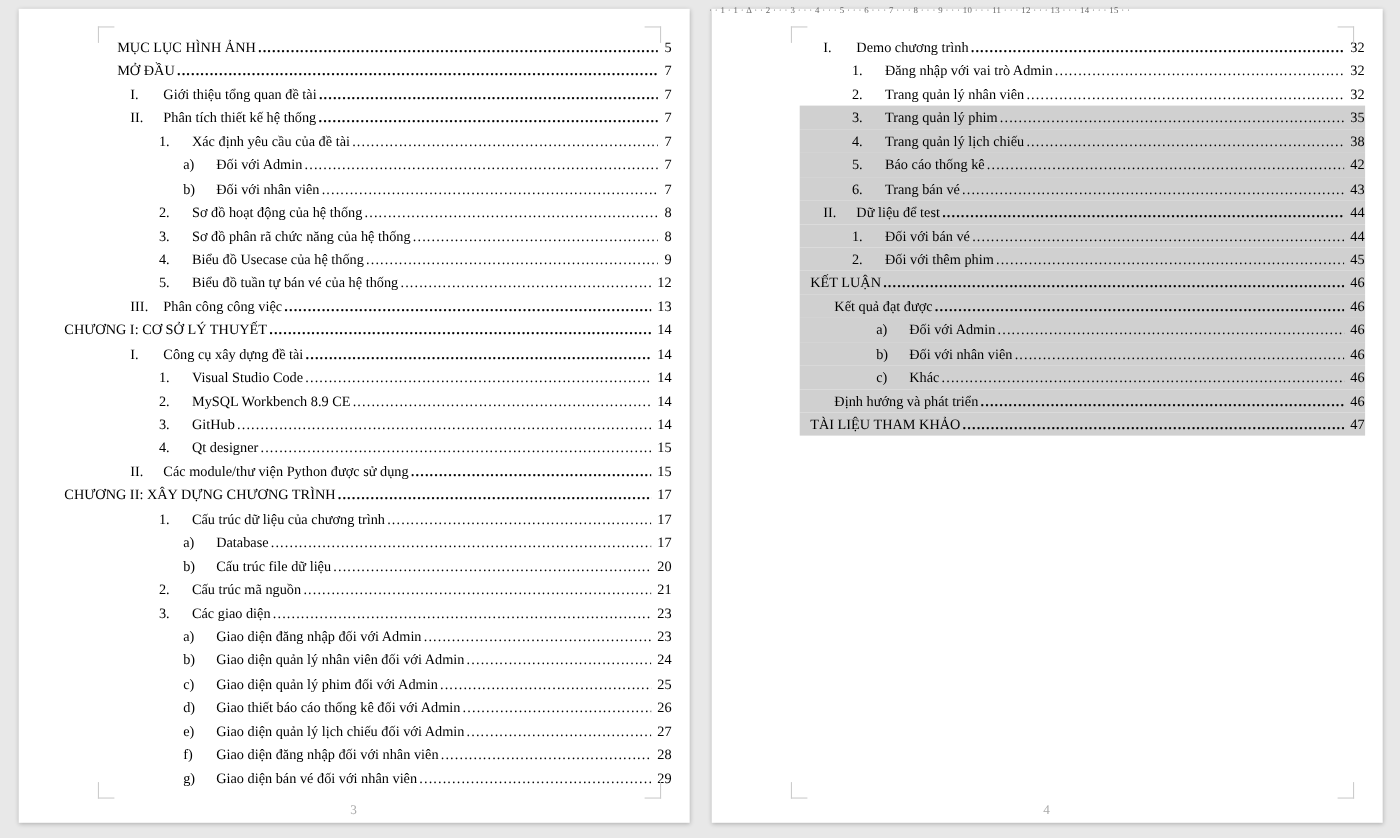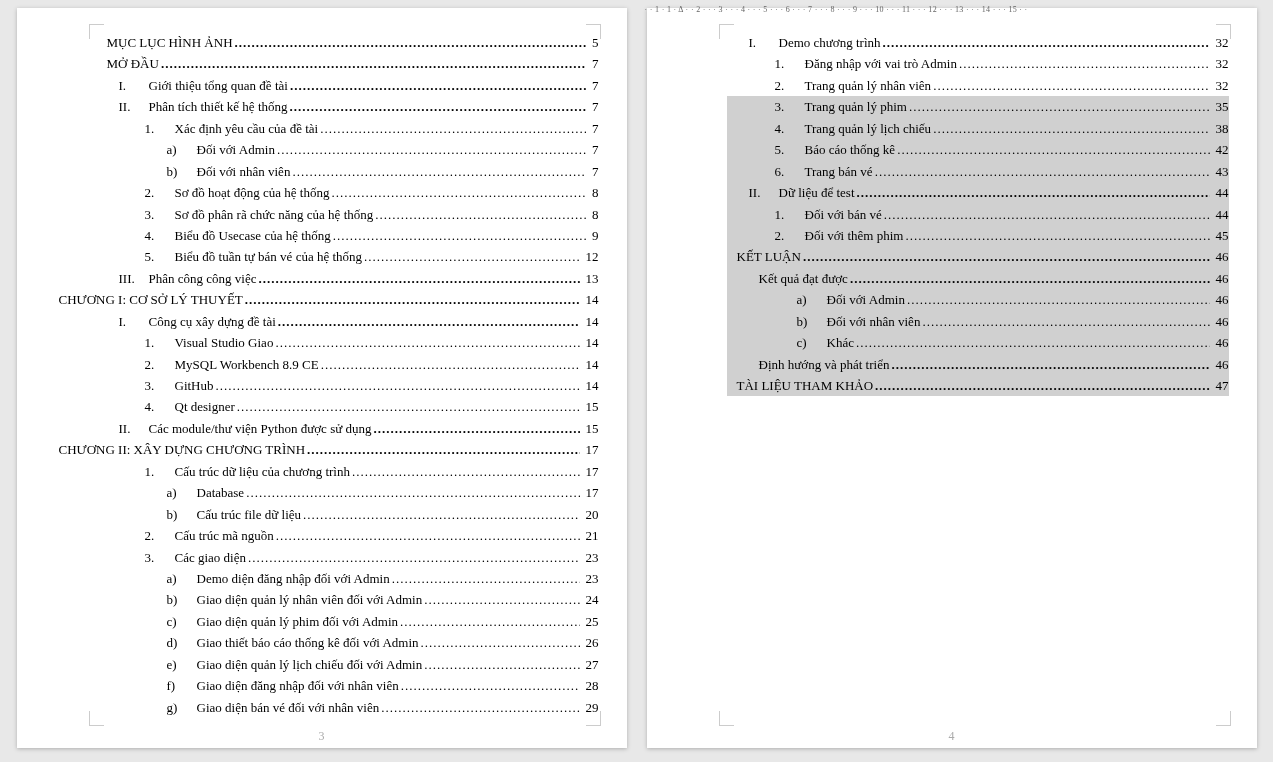--- a/index.html
+++ b/index.html
@@ -15,21 +15,21 @@
     gap: 20px;
     padding: 8px;
     justify-content: center;
   }
   .page {
     background: #fff;
     width: 610px;
     height: 740px;
     box-shadow: 0 1px 4px rgba(0,0,0,0.25);
     position: relative;
-    padding: 24px 28px 0 80px;
+    padding: 24px 16px 0 80px;
     box-sizing: border-box;
   }
   .ruler {
     position: absolute;
     top: -3px;
     left: -2px;
     right: 0;
     height: 16px;
     font-size: 8px;
     color: #666;
@@ -183,21 +183,21 @@
           <span class="toc-page">14</span>
         </div>
         <div class="toc-line indent-1 bold">
           <span class="toc-marker">I.</span>
           <span class="toc-label">Công cụ xây dựng đề tài</span>
           <span class="toc-dots"></span>
           <span class="toc-page">14</span>
         </div>
         <div class="toc-line indent-2">
           <span class="toc-marker">1.</span>
-          <span class="toc-label">Visual Studio Giao</span>
+          <span class="toc-label">Visual Studio Code</span>
           <span class="toc-dots"></span>
           <span class="toc-page">14</span>
         </div>
         <div class="toc-line indent-2">
           <span class="toc-marker">2.</span>
           <span class="toc-label">MySQL Workbench 8.9 CE</span>
           <span class="toc-dots"></span>
           <span class="toc-page">14</span>
         </div>
         <div class="toc-line indent-2">
@@ -249,21 +249,21 @@
           <span class="toc-page">21</span>
         </div>
         <div class="toc-line indent-2">
           <span class="toc-marker">3.</span>
           <span class="toc-label">Các giao diện</span>
           <span class="toc-dots"></span>
           <span class="toc-page">23</span>
         </div>
         <div class="toc-line indent-3">
           <span class="toc-marker">a)</span>
-          <span class="toc-label">Demo diện đăng nhập đối với Admin</span>
+          <span class="toc-label">Giao diện đăng nhập đối với Admin</span>
           <span class="toc-dots"></span>
           <span class="toc-page">23</span>
         </div>
         <div class="toc-line indent-3">
           <span class="toc-marker">b)</span>
           <span class="toc-label">Giao diện quản lý nhân viên đối với Admin</span>
           <span class="toc-dots"></span>
           <span class="toc-page">24</span>
         </div>
         <div class="toc-line indent-3">

